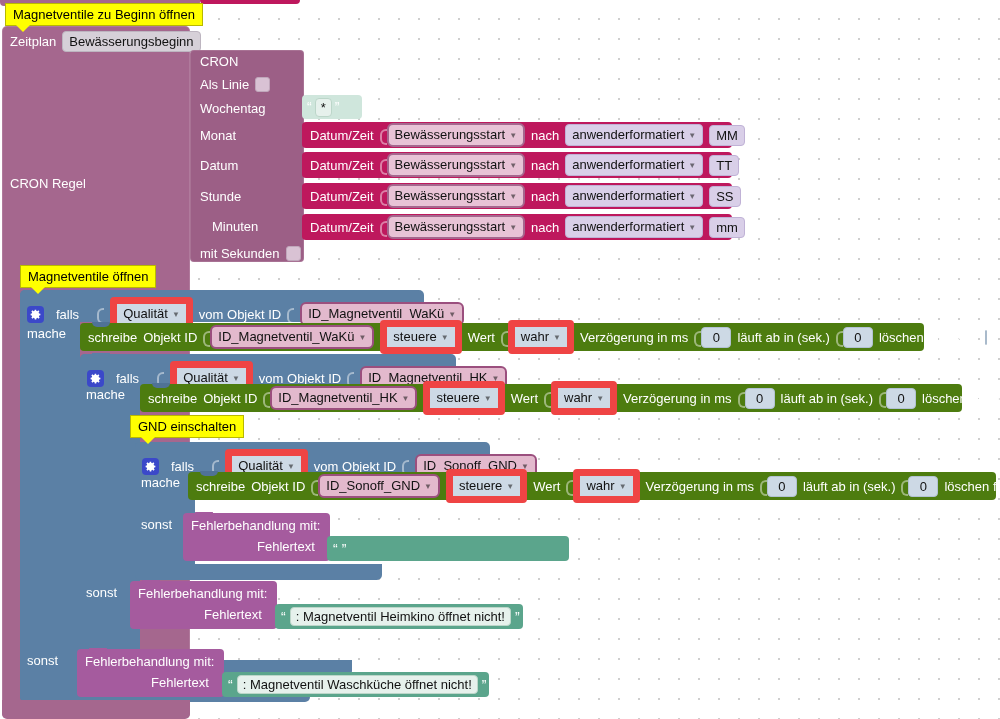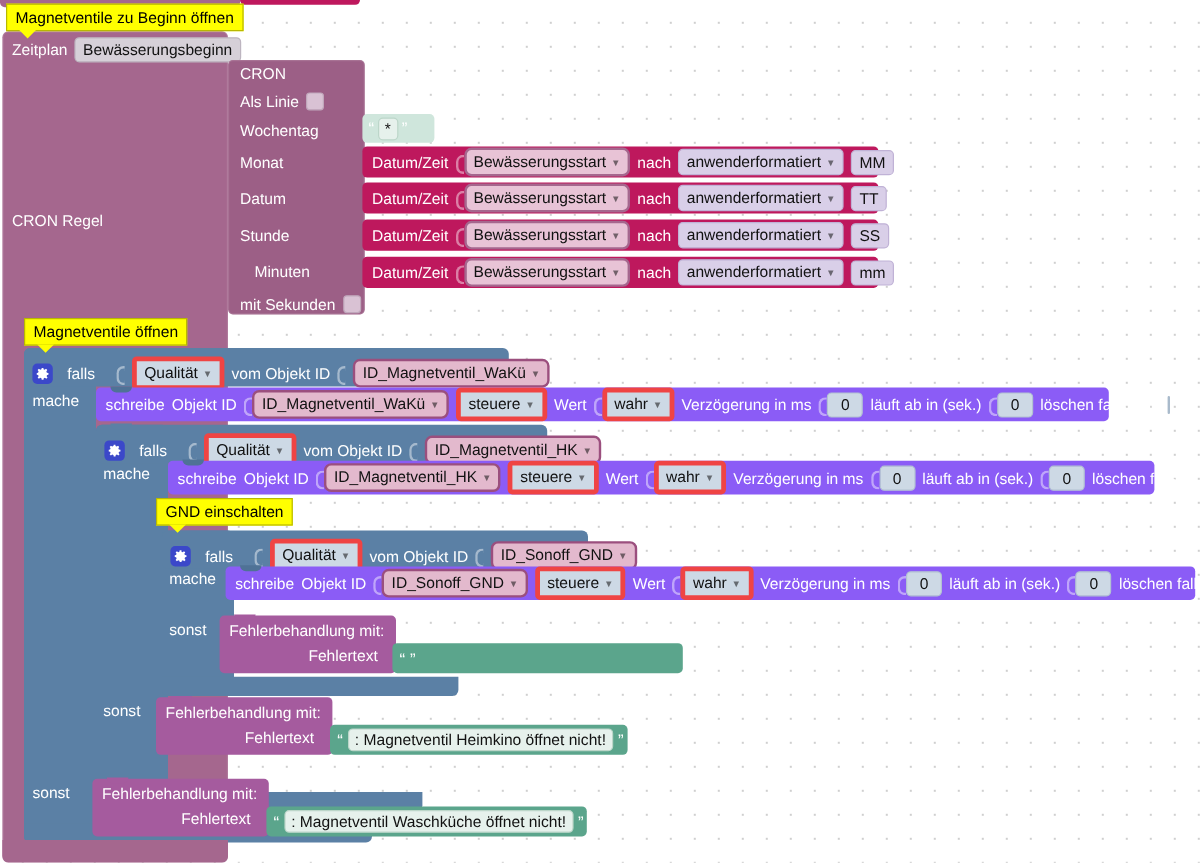--- a/index.html
+++ b/index.html
@@ -14,32 +14,32 @@
     position:relative;
     -webkit-font-smoothing:antialiased;
   }
   .abs{position:absolute;box-sizing:border-box;}
 
   
   .c-mag   {background:#a5678e;}            
   .c-mag-d {background:#9c5f86;}
   .c-purple{background:#be185d;}
   .c-blue  {background:#5b80a5;}            
-  .c-blue-d{background:#8b5cf6;}
+  .c-blue-d{background:#4d7c0f;}
   .c-plum  {background:#a55b9e;}            
   .c-green {background:#5ba58c;}            
   .c-mint  {background:#cfe6dc;}
 
   
   .fld{
     display:inline-block;border-radius:4px;padding:1px 6px;
     font-size:13px;line-height:17px;vertical-align:middle;white-space:nowrap;
   }
   .fld-light{background:#d6d0d8;color:#111;border:1px solid #bdb5c0;}
-  .fld-blue {background:#cdd9e5;color:#111;border:4px solid #ef4444;}
+  .fld-blue {background:#cdd9e5;color:#111;border:7px solid #ef4444;}
   .fld-rose {background:#e8c3d6;color:#111;border:2px solid #a5678e;border-radius:6px;}
   .fld-rose2{background:#e3b9cd;color:#111;border:2px solid #9b4f7e;border-radius:6px;}
   .fld-num  {background:#cdd9e5;color:#111;border:1px solid #b2c2d2;min-width:16px;text-align:center;}
   .fld-mint {background:#e6f1ec;color:#111;border:1px solid #bcd6c9;}
   .fld-purp {background:#d9cfe8;color:#111;border:1px solid #c0b2d6;}
 
   .caret{display:inline-block;margin-left:4px;font-size:8px;opacity:.55;vertical-align:middle;}
   .lbl{color:#ffffff;vertical-align:middle;white-space:nowrap;text-align:right;}
 
   

